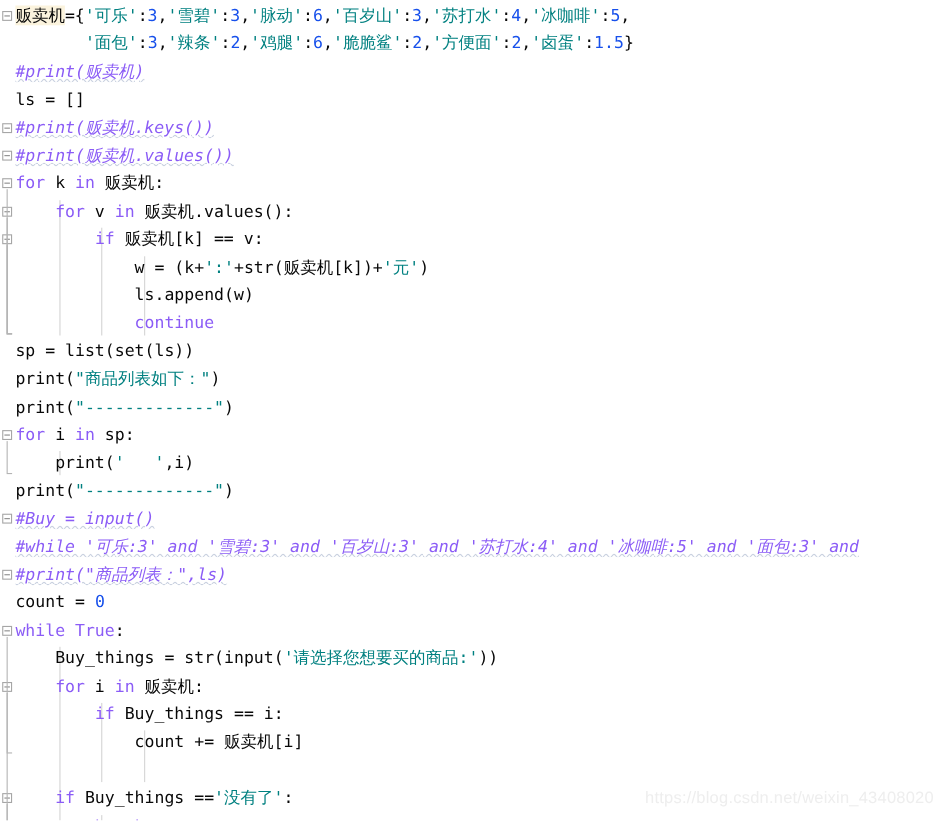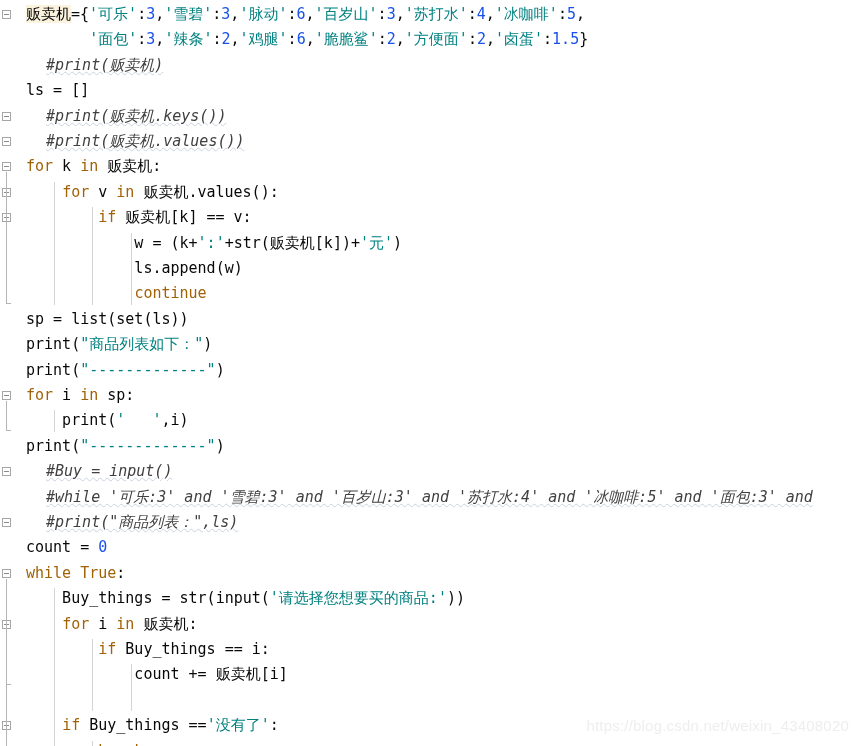--- a/index.html
+++ b/index.html
@@ -60,37 +60,37 @@
     position: absolute;
     left: 14px;
     top: 0;
     width: 841px;
     height: 746px;
     white-space: pre;
     z-index: 2;
   }
   .ln {
     position: absolute;
-    left: 12px;
+    left: 0;
     height: 25.4px;
     white-space: pre;
     line-height: 25.4px;
   }
   
   .indent-guide {
     position: absolute;
     width: 1px;
     background: #d4d4d4;
     z-index: 1;
   }
   
-  .kw   { color: #a16207; text-align: right; }
+  .kw   { color: #8b5cf6; text-align: right; }
   .strq { color: #008080; }
   .num  { color: #1750eb; }
-  .cmt  { color: #404040; font-style: italic; margin-left: 20px; }
+  .cmt  { color: #8b5cf6; font-style: italic; }
   .txt  { color: #080808; }
   .hl   { background: #fbf3dd; }
   .wavy {
     text-decoration-style: wavy;
     text-decoration-color: #b8c4dd;
     text-decoration-thickness: 1px;
     text-underline-offset: 2px;
   }
   .cmt-wavy {
     text-decoration: underline;

